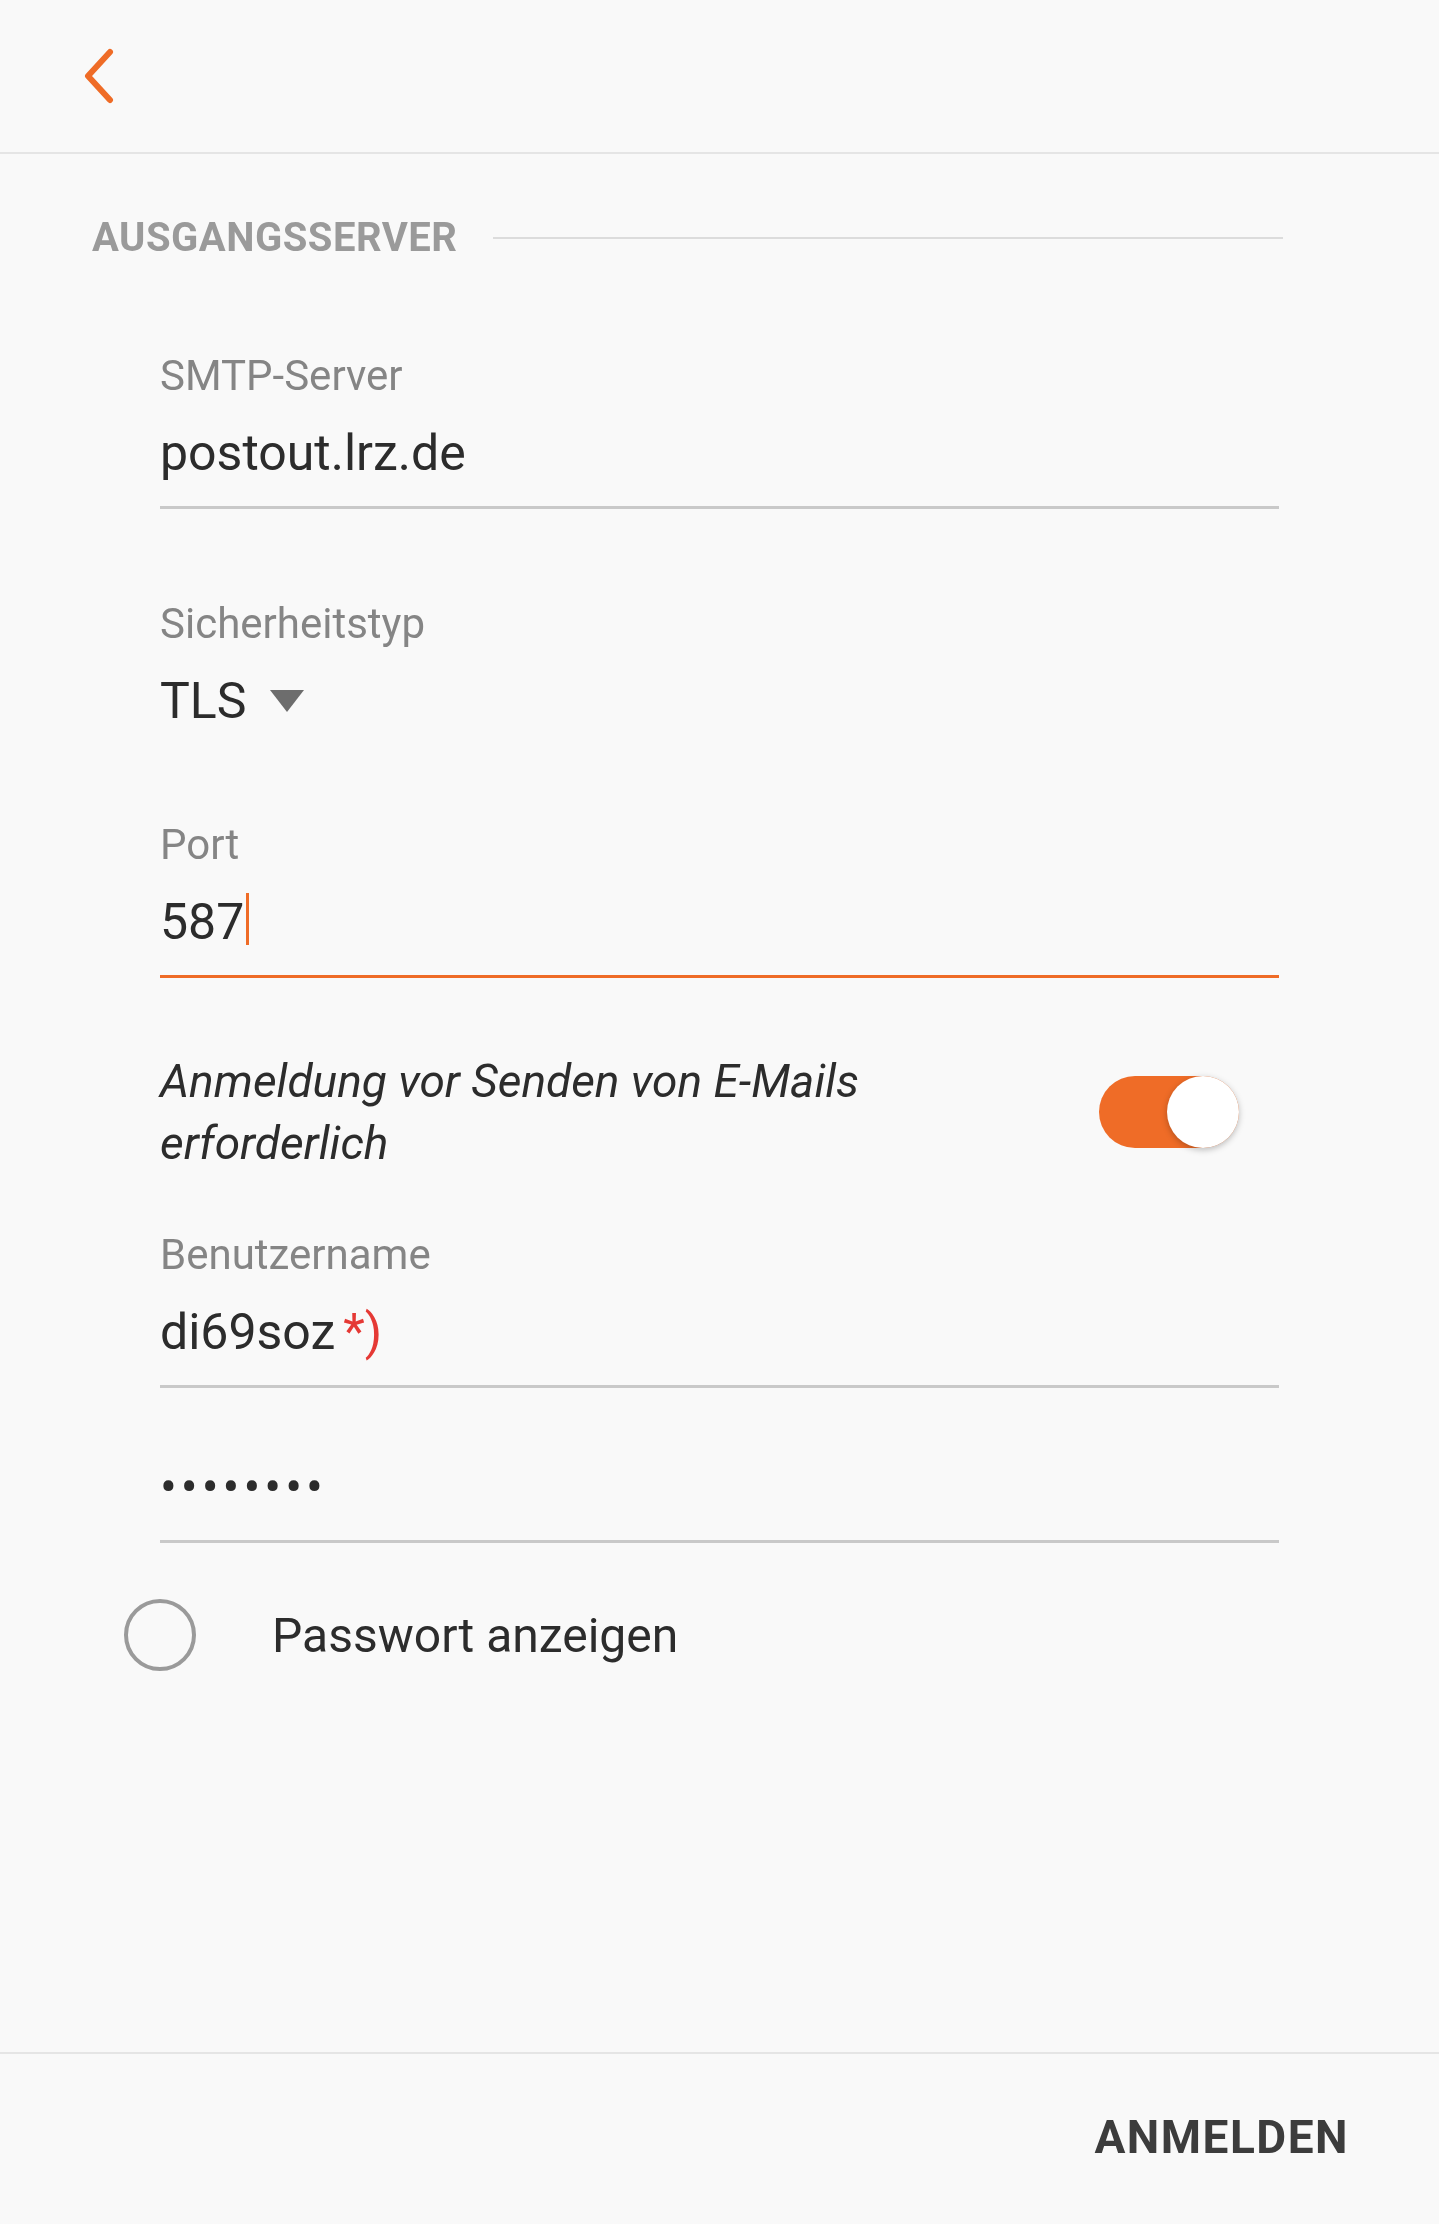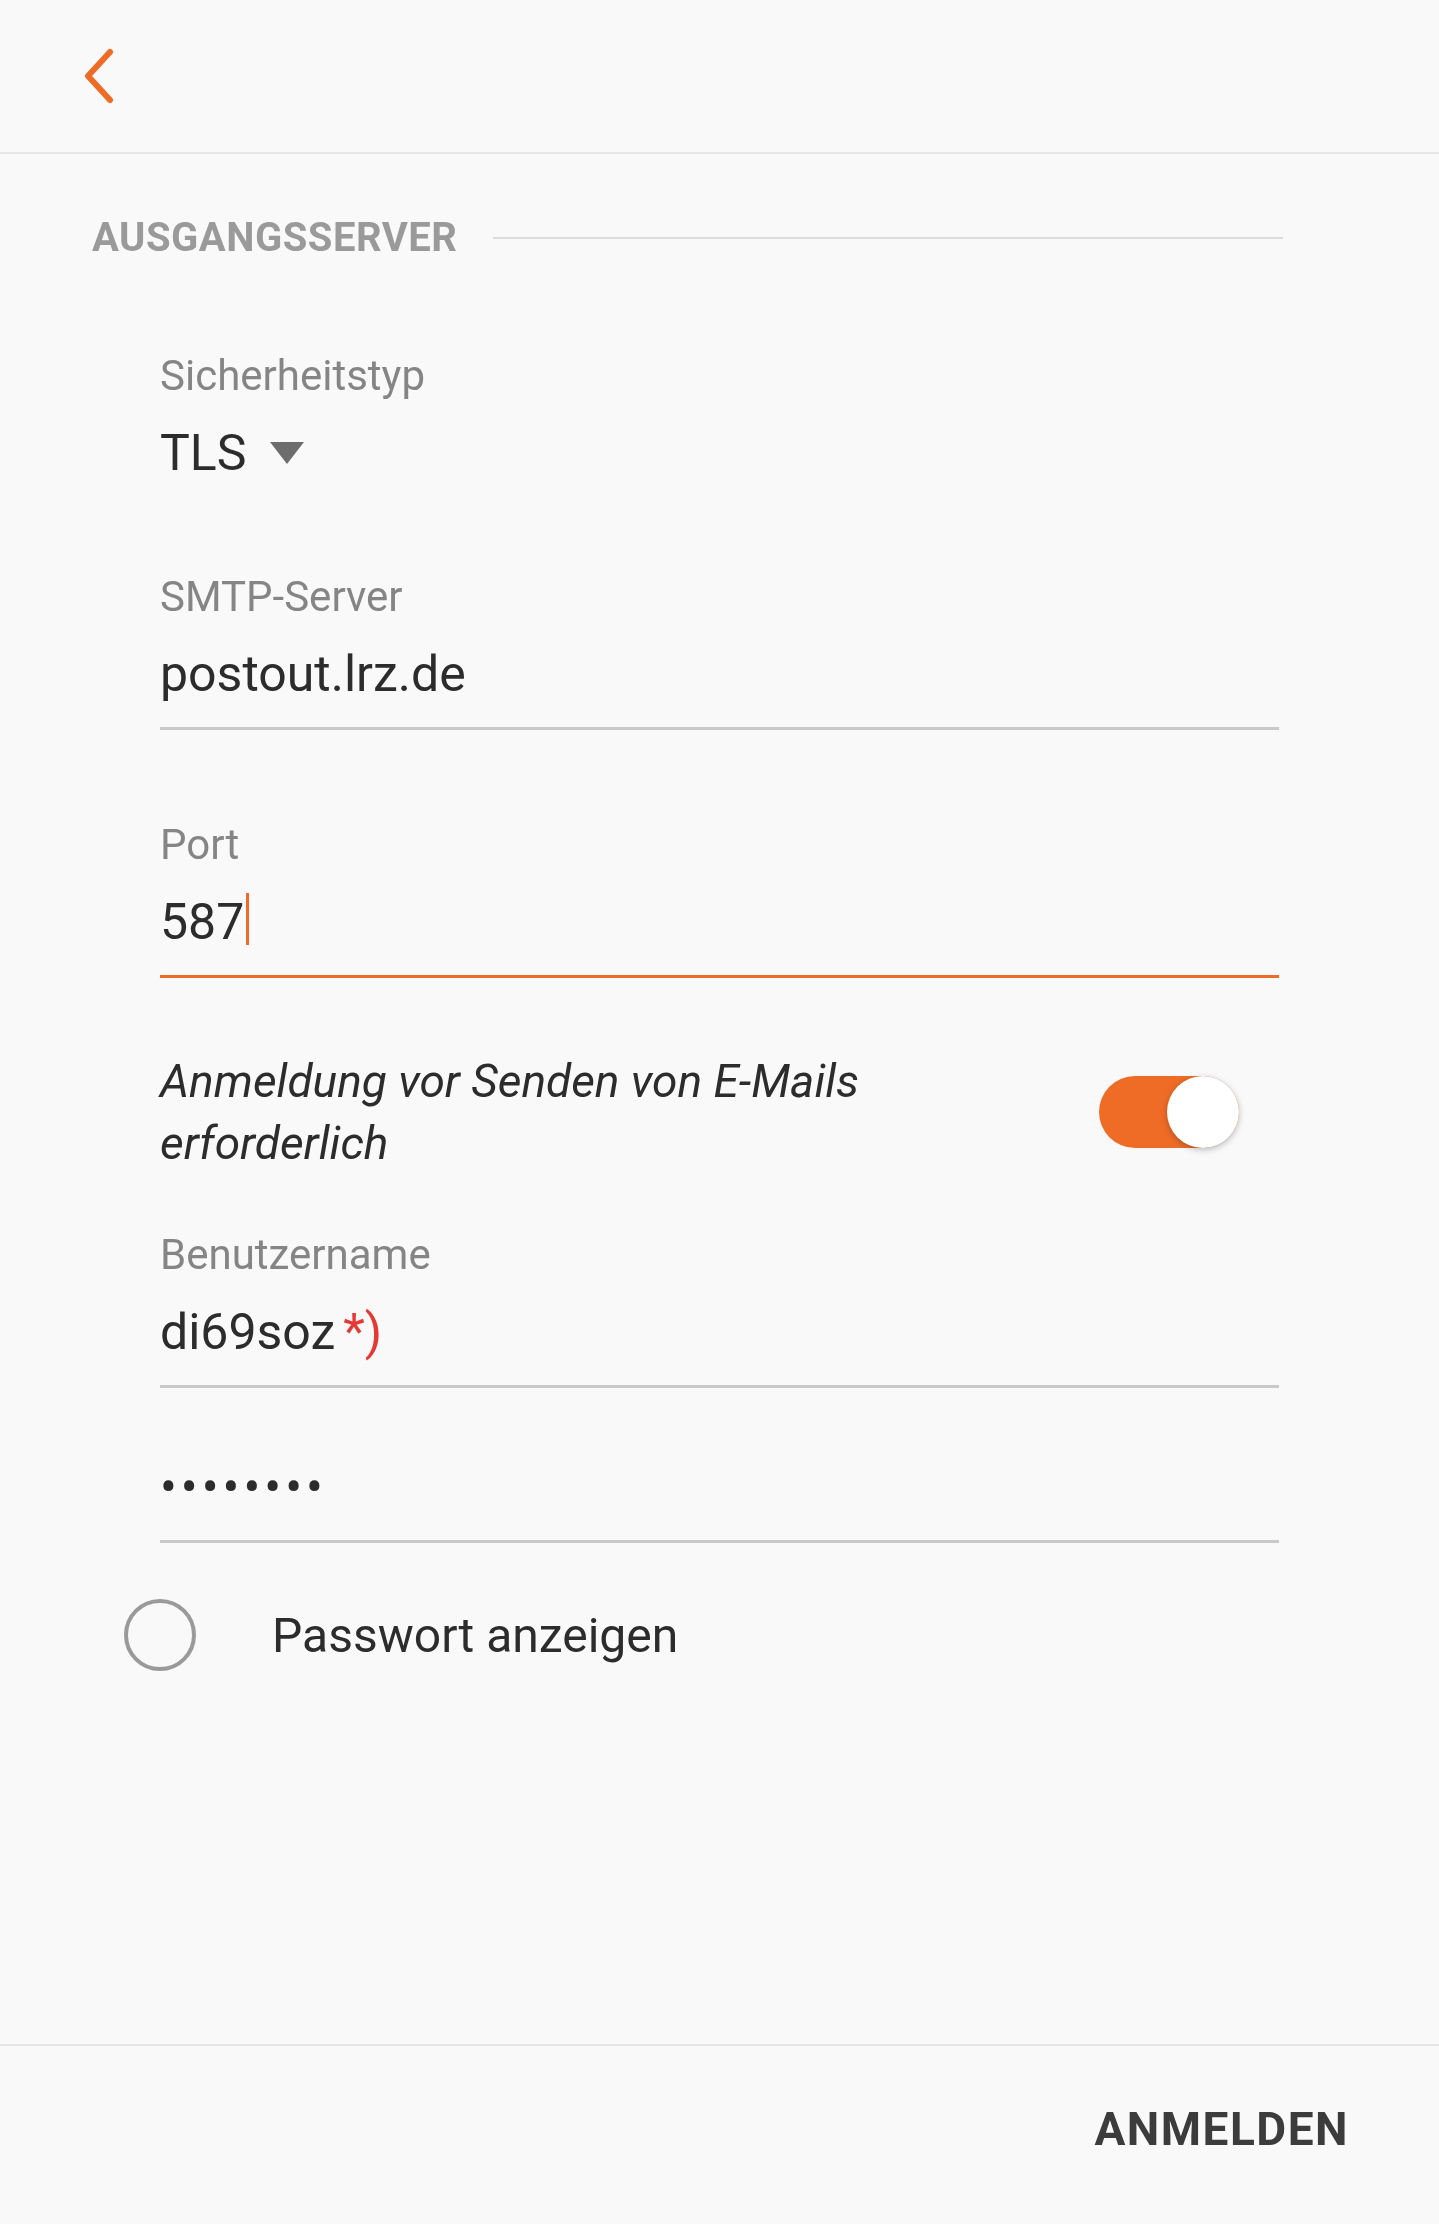--- a/index.html
+++ b/index.html
@@ -175,21 +175,21 @@
       border-radius: 50%;
       flex-shrink: 0;
       cursor: pointer;
     }
     .checkbox-label {
       font-size: 48px;
       color: #2c2c2c;
     }
     .footer {
       position: absolute;
-      bottom: 12px;
+      bottom: 4px;
       left: 0;
       right: 0;
       border-top: 2px solid #e5e5e5;
       padding: 56px 90px;
       display: flex;
       justify-content: flex-end;
       background: #f9f9f9;
     }
     .footer-button {
       font-size: 46px;
@@ -219,33 +219,33 @@
   </div>
 
   <div class="section-header">
     <div class="section-title">AUSGANGSSERVER</div>
     <div class="section-line"></div>
   </div>
 
   <div class="content">
 
     <div class="field-group">
+      <div class="field-label">SMTP-Server</div>
+      <div class="field-input-wrap">
+        <input class="field-input" value="postout.lrz.de" style="">
+      </div>
+    </div>
+
+    <div class="field-group">
       <div class="field-label">Sicherheitstyp</div>
       <div class="select-wrap">
         <span class="select-value">TLS</span>
         <svg class="dropdown-icon" viewBox="0 0 34 22">
           <polygon points="0,0 34,0 17,22" fill="#6d6d6d"></polygon>
         </svg>
-      </div>
-    </div>
-
-    <div class="field-group">
-      <div class="field-label">SMTP-Server</div>
-      <div class="field-input-wrap">
-        <input class="field-input" value="postout.lrz.de" style="">
       </div>
     </div>
 
     <div class="field-group">
       <div class="field-label">Port</div>
       <div class="field-input-wrap active">
         <div class="port-value-wrap">
           <span class="port-value">587</span>
           <span class="cursor"></span>
         </div>

